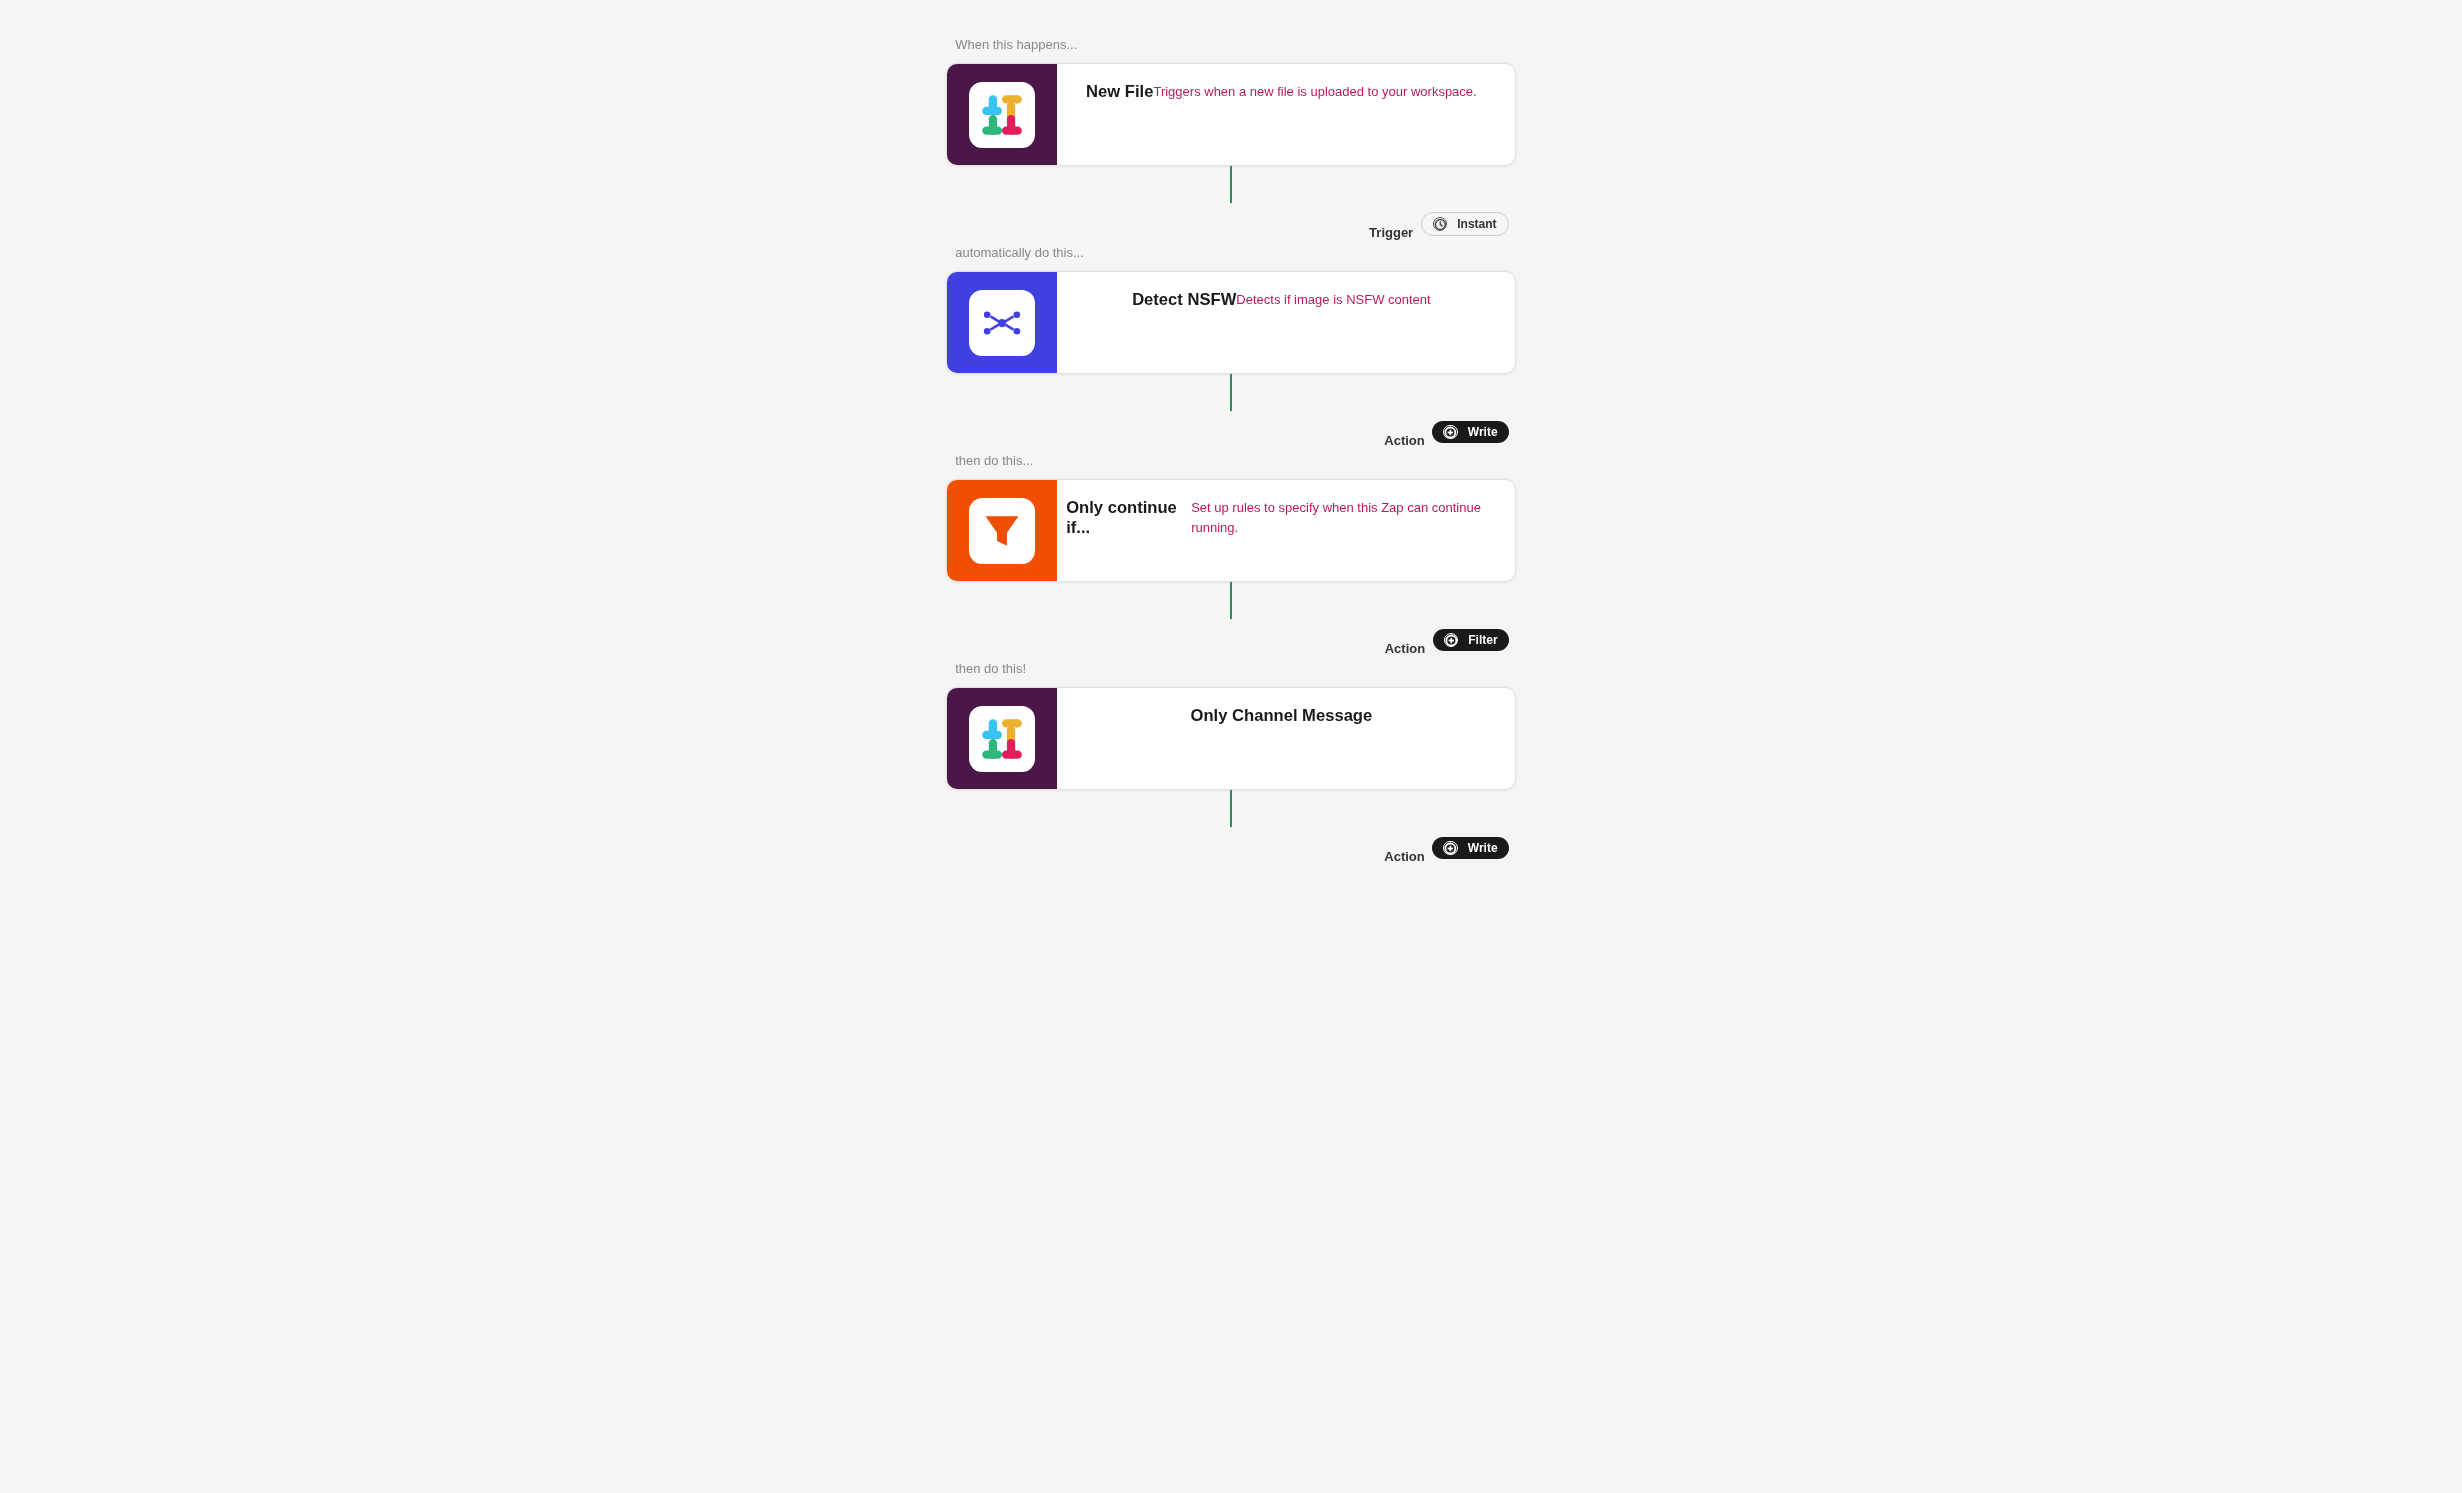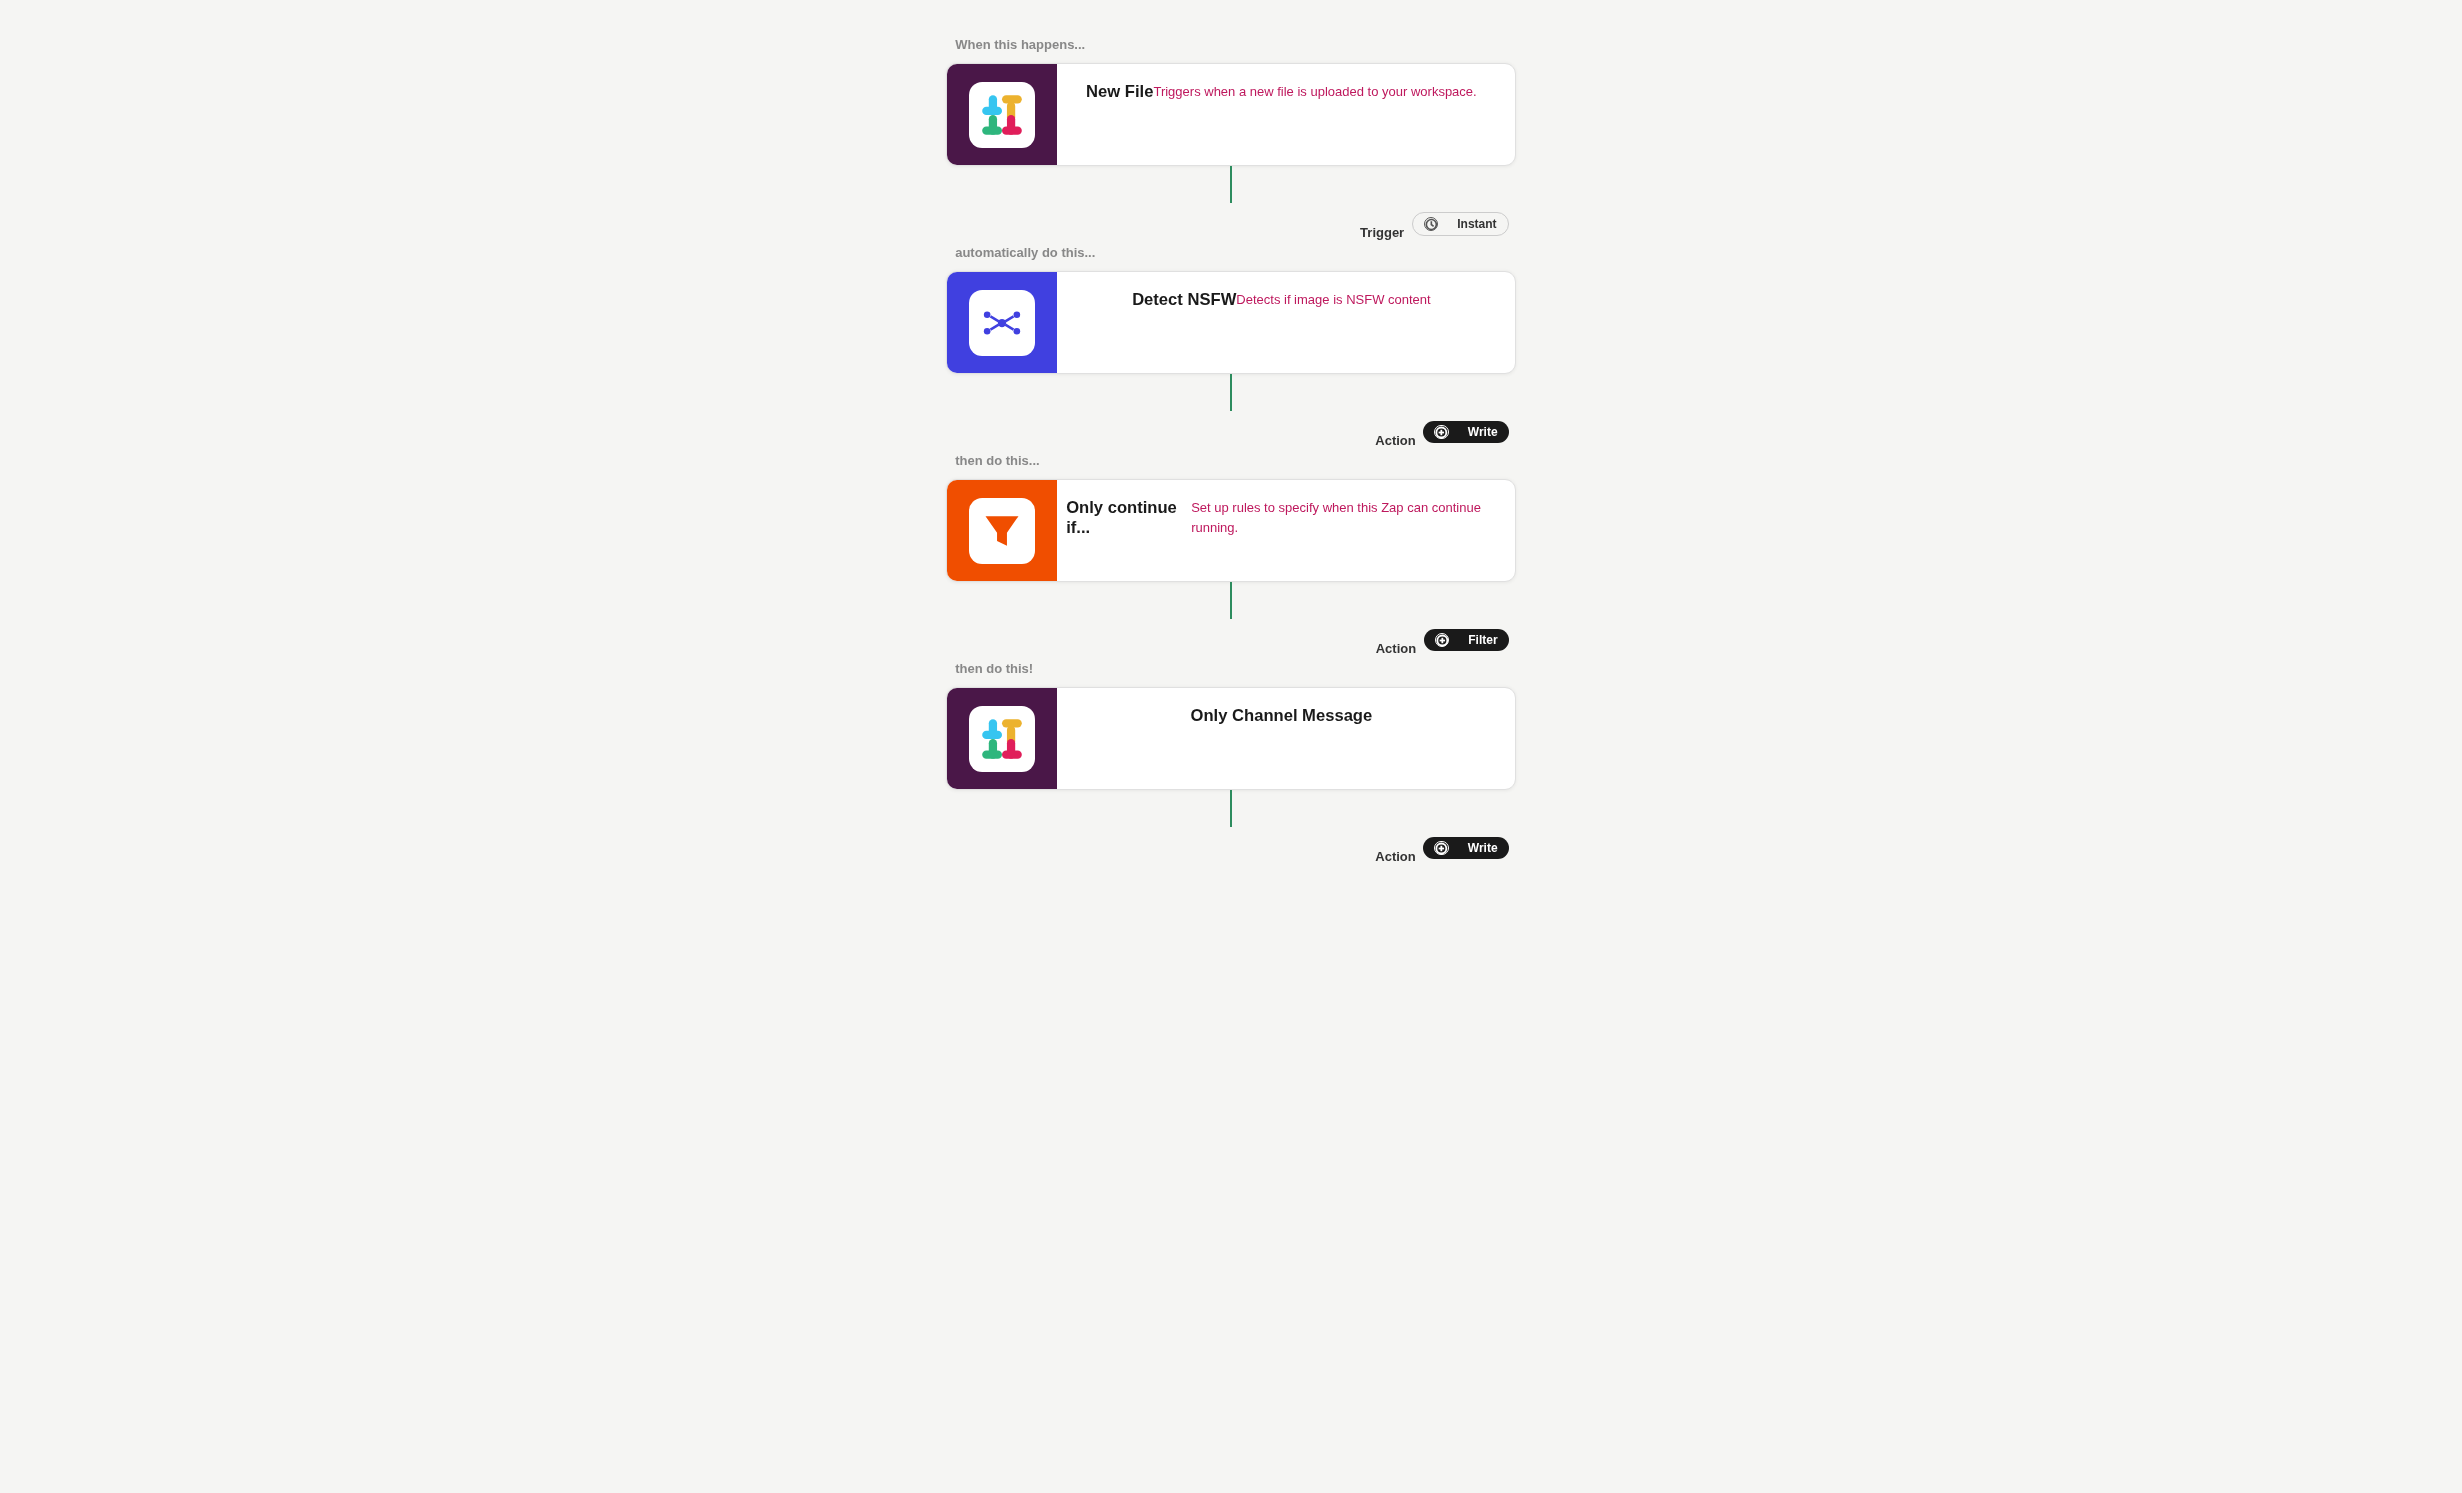--- a/index.html
+++ b/index.html
@@ -17,21 +17,20 @@
       display: flex;
       flex-direction: column;
       align-items: center;
     }
     .step-label {
       color: #888;
       font-size: 13px;
       margin-bottom: 11px;
       align-self: flex-start;
       margin-left: 9.2px;
-      font-weight: bold;
     }
     .step-card {
       width: 100%;
       background: #fff;
       border-radius: 11px;
       border: 0.9px solid #e0e0e0;
       display: flex;
       align-items: stretch;
       overflow: hidden;
       box-shadow: 0 0.9px 3.7px rgba(0,0,0,0.06);
@@ -90,21 +89,21 @@
     }
     .connector-label {
       font-size: 13px;
       font-weight: 600;
       color: #333;
       margin-top: 16px;
     }
     .badge {
       display: flex;
       align-items: center;
-      gap: 19px;
+      gap: 10px;
       background: #1a1a1a;
       color: white;
       border-radius: 18.4px;
       padding: 3.7px 11px;
       font-size: 12px;
       font-weight: 600;
     }
     .badge-icon {
       width: 14.7px;
       height: 14.7px;

